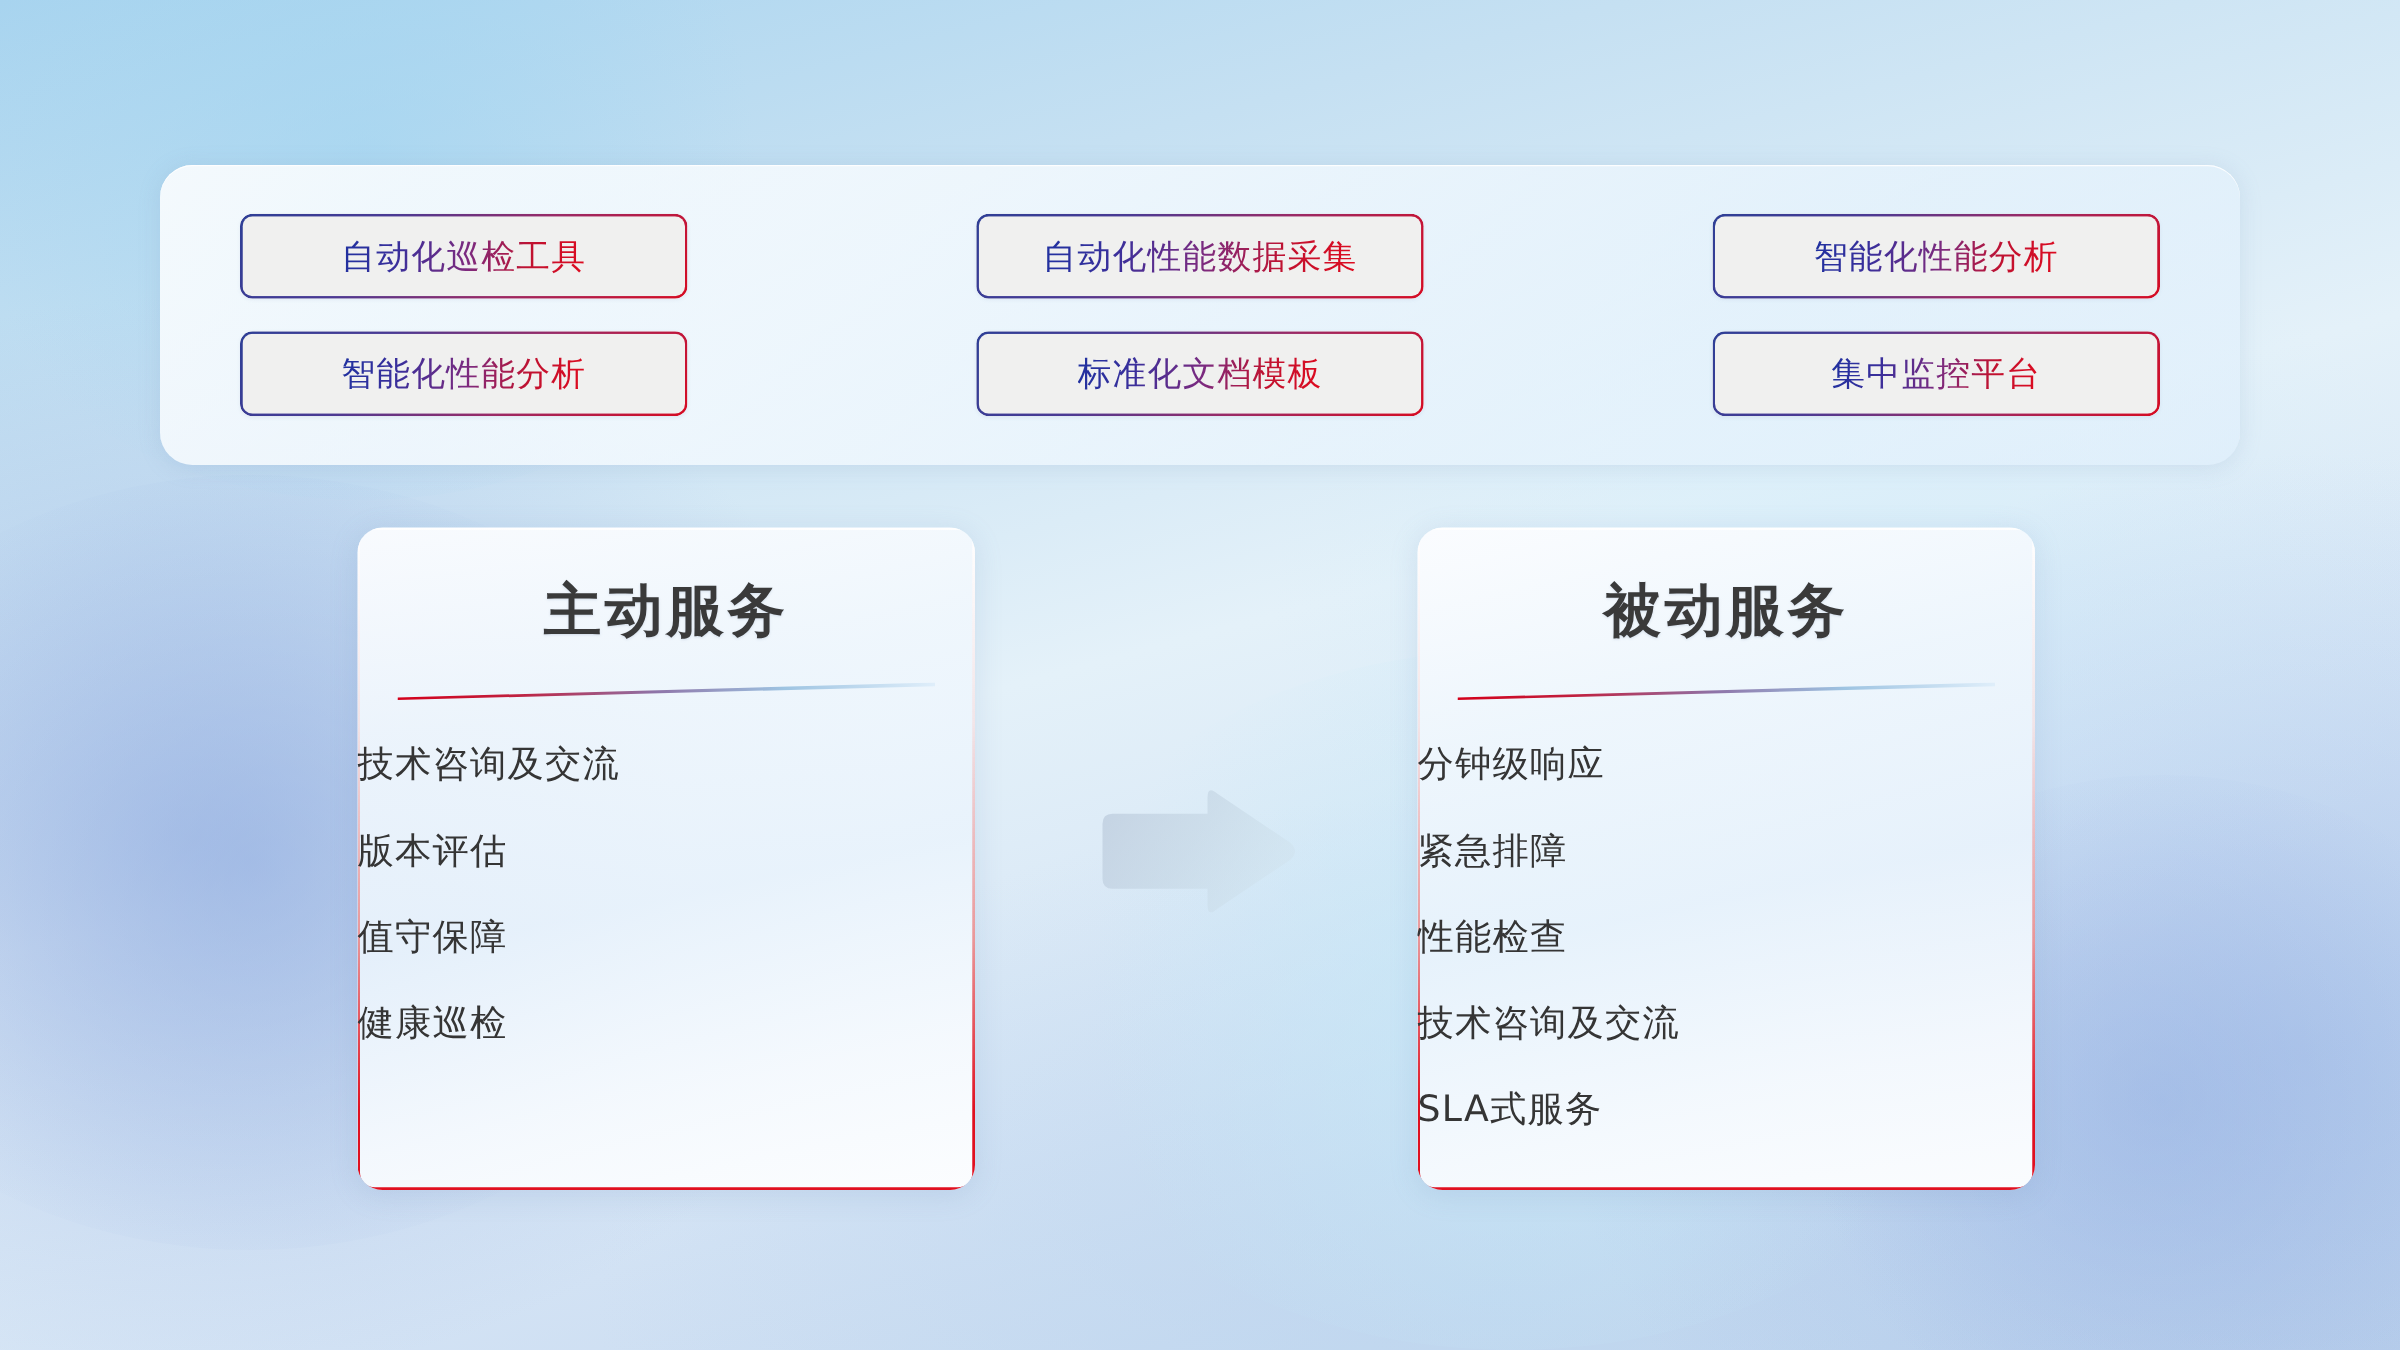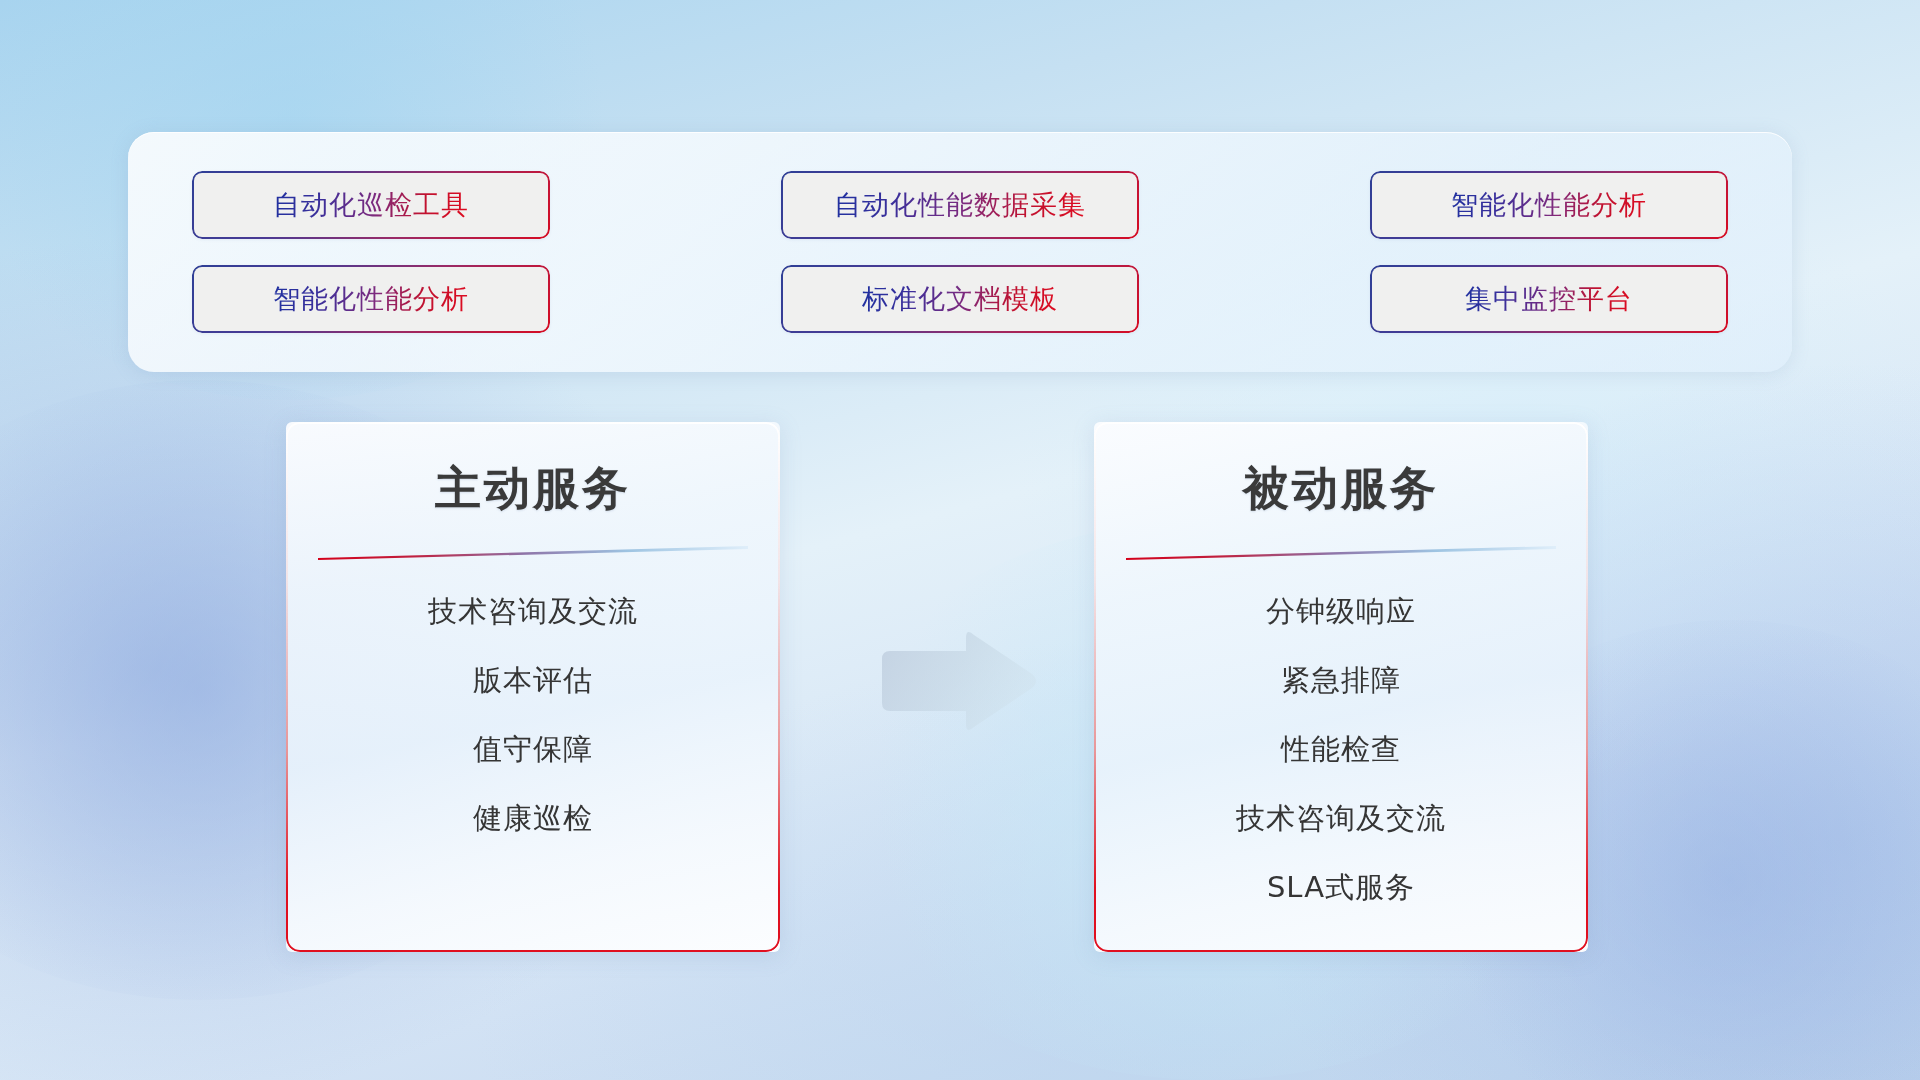--- a/index.html
+++ b/index.html
@@ -85,21 +85,21 @@
     color:transparent;
     -webkit-text-fill-color:transparent;
     white-space:nowrap;
   }
 
   
   .card {
     position:absolute;
     width:494px; height:530px;
     top:422px;
-    border-radius:6px;
+    border-radius:20px;
     background: linear-gradient(168deg,
         rgba(252,253,255,0.94) 0%,
         rgba(240,247,253,0.92) 28%,
         rgba(233,243,252,0.92) 55%,
         rgba(246,250,254,0.95) 80%,
         rgba(253,254,255,0.97) 100%);
     box-shadow: 0 4px 22px rgba(110,145,190,0.18);
     overflow:hidden;
   }
   .card::after {
@@ -112,21 +112,21 @@
         rgba(246,214,214,0.55) 30%,
         rgba(232,120,120,0.75) 62%,
         #e01020 88%, #e01020 100%);
     -webkit-mask: linear-gradient(#000 0 0) content-box, linear-gradient(#000 0 0);
     -webkit-mask-composite: xor;
             mask: linear-gradient(#000 0 0) content-box, linear-gradient(#000 0 0);
             mask-composite: exclude;
     pointer-events:none;
   }
   #card-active  { left:286px; }
-  #card-passive { left:1094px; }
+  #card-passive { left:1134px; }
 
   .card-inner {
     position:relative; z-index:2;
     height:100%;
     display:flex; flex-direction:column;
     align-items:center;
     padding-top:36px;
   }
 
   .card-title {
@@ -139,21 +139,21 @@
 
   .divider {
     margin-top:26px;
     width:430px; height:14px;
   }
 
   .card-list {
     margin-top:32px;
     width:100%;
     display:flex; flex-direction:column;
-    align-items:center;
+    align-items:flex-start;
     gap:29px;
   }
   .card-list-item {
     font-size:29px;
     color:#353535;
     letter-spacing:1px;
     white-space:nowrap;
   }
 
   

